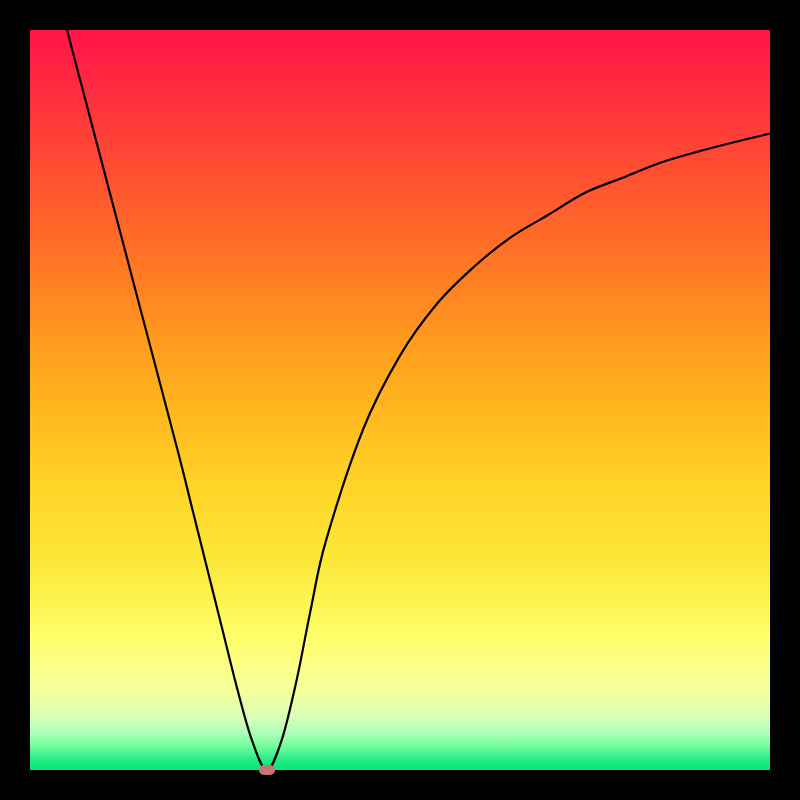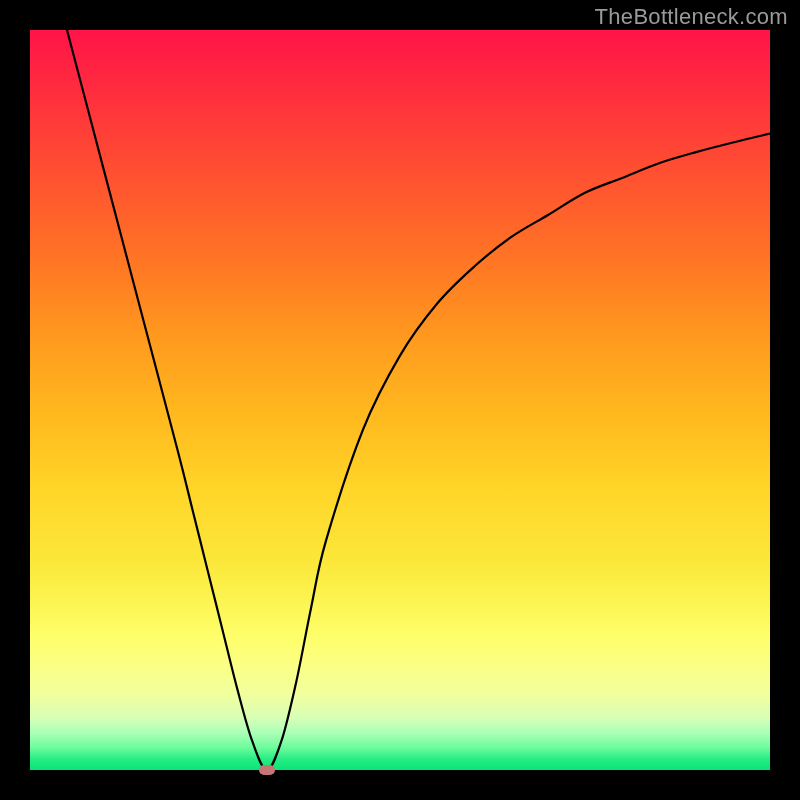--- a/index.html
+++ b/index.html
@@ -74,14 +74,13 @@
 
 <div class="frame">
 
   <div class="plot-area">
     <svg class="curve-svg" viewBox="0 0 740 740" preserveAspectRatio="none">
       <path id="curve-path" fill="none" stroke="#000" stroke-width="2.2" d="M 37.00 0.00 C 43.17 23.43, 61.67 93.73, 74.00 140.60 C 86.33 187.47, 98.67 234.33, 111.00 281.20 C 123.33 328.07, 139.37 388.50, 148.00 421.80 C 156.63 455.10, 157.87 461.27, 162.80 481.00 C 167.73 500.73, 172.67 520.47, 177.60 540.20 C 182.53 559.93, 187.47 579.67, 192.40 599.40 C 197.33 619.13, 202.27 640.10, 207.20 658.60 C 212.13 677.10, 217.07 696.83, 222.00 710.40 C 226.93 723.97, 231.87 740.00, 236.80 740.00 C 241.73 740.00, 246.67 725.20, 251.60 710.40 C 256.53 695.60, 261.47 673.40, 266.40 651.20 C 271.33 629.00, 276.27 600.63, 281.20 577.20 C 286.13 553.77, 287.37 540.20, 296.00 510.60 C 304.63 481.00, 320.67 430.43, 333.00 399.60 C 345.33 368.77, 357.67 346.57, 370.00 325.60 C 382.33 304.63, 394.67 288.60, 407.00 273.80 C 419.33 259.00, 431.67 247.90, 444.00 236.80 C 456.33 225.70, 468.67 215.83, 481.00 207.20 C 493.33 198.57, 505.67 192.40, 518.00 185.00 C 530.33 177.60, 542.67 168.97, 555.00 162.80 C 567.33 156.63, 579.67 152.93, 592.00 148.00 C 604.33 143.07, 616.67 137.52, 629.00 133.20 C 641.33 128.88, 653.67 125.55, 666.00 122.10 C 678.33 118.65, 690.67 115.56, 703.00 112.48 C 715.33 109.40, 733.83 105.08, 740.00 103.60"></path>
     </svg>
     <div id="min-marker" class="min-marker" style="left: 236.8px; top: 740px; background: rgb(199, 118, 118);"></div>
   </div>
 
-  <div class="watermark">TheBottleneck.com</div>
 </div>
 
 </body></html>

